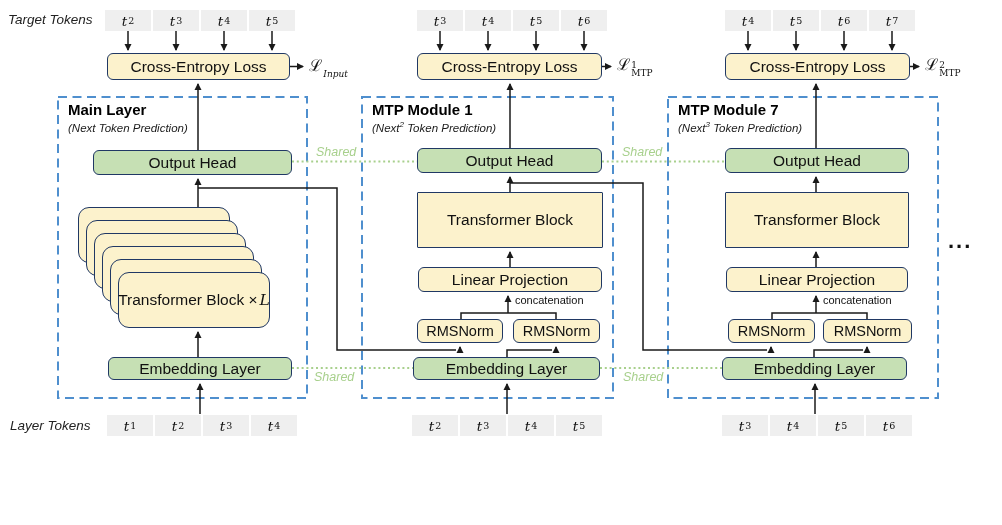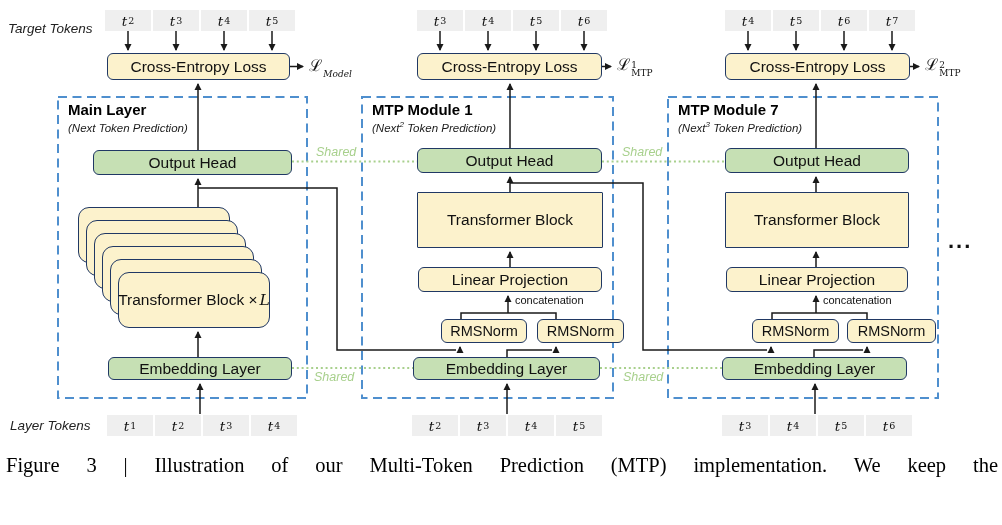--- a/index.html
+++ b/index.html
@@ -6,21 +6,21 @@
   .page{position:relative;width:1002px;height:525px;background:#fff;overflow:hidden;
         font-family:"Liberation Sans",sans-serif;}
   svg.wires{position:absolute;left:0;top:0;z-index:1;}
   .box{position:absolute;z-index:2;box-sizing:border-box;border:1.5px solid #203864;
        display:flex;align-items:center;justify-content:center;font-size:15.5px;color:#111;
        white-space:nowrap;}
   .yellow{background:#FCF2CC;border-radius:6px;}
   .green{background:#C6E0B4;border-radius:6px;}
   .rad12{border-radius:1px;}
   .stackbox{width:152px;height:56px;border-radius:11px;}
-  .small{font-size:14.5px;margin-left:24px;}
+  .small{font-size:14.5px;}
   .var{font-family:"DejaVu Serif",serif;font-style:italic;margin-left:2px;}
   .token{position:absolute;z-index:2;width:46px;height:21px;background:#EFEFEF;
          display:flex;align-items:center;justify-content:center;
          font-family:"DejaVu Serif",serif;font-size:13.5px;color:#111;}
   .token i{font-style:italic;}
   .token sub{font-size:9.5px;margin-left:1px;}
   .mtitle{position:absolute;z-index:2;font-weight:bold;font-size:15px;color:#000;white-space:nowrap;}
   .msub{position:absolute;z-index:2;font-style:italic;font-size:11.5px;color:#1a1a1a;white-space:nowrap;}
   .msub sup{font-size:8px;}
   .loss{position:absolute;z-index:2;font-family:"DejaVu Serif",serif;color:#111;
@@ -112,21 +112,21 @@
 
       <path d="M772,319 V313 H867 V319"></path>
       <line x1="816" y1="313" x2="816" y2="296" marker-end="url(#ah)"></line>
 
       <path d="M814,357 V350 H863"></path>
       <line x1="867" y1="350.8" x2="867" y2="347" marker-end="url(#ah)"></line>
       <line x1="815" y1="414" x2="815" y2="384" marker-end="url(#ah)"></line>
     </g>
   </svg>
 
-  <div class="sideLabel" style="left:8px;top:21px">Target Tokens</div>
+  <div class="sideLabel" style="left:8px;top:12px">Target Tokens</div>
   <div class="sideLabel" style="left:10px;top:418px">Layer Tokens</div>
 
   <div class="token" style="left:105px;top:10px">
       <i>t</i>
       <sub>2</sub>
     </div>
   <div class="token" style="left:153px;top:10px">
       <i>t</i>
       <sub>3</sub>
     </div>
@@ -174,21 +174,21 @@
     </div>
 
   <div class="box yellow" style="left:107px;top:53px;width:183px;height:27px">Cross-Entropy Loss</div>
   <div class="box yellow" style="left:417px;top:53px;width:185px;height:27px">Cross-Entropy Loss</div>
   <div class="box yellow" style="left:725px;top:53px;width:185px;height:27px">Cross-Entropy Loss</div>
 
   <div class="loss" style="left:309px;top:57px">
     <span class="lsym">ℒ</span>
       <span class="lstack">
         <span class="lsup"></span>
-        <span class="lsub ital">Model</span>
+        <span class="lsub ital">Input</span>
       </span>
   </div>
   <div class="loss" style="left:617px;top:56px">
     <span class="lsym">ℒ</span>
       <span class="lstack">
         <span class="lsup">1</span>
         <span class="lsub">MTP</span>
       </span>
   </div>
   <div class="loss" style="left:925px;top:56px">
@@ -290,16 +290,15 @@
   <div class="token" style="left:818px;top:415px">
       <i>t</i>
       <sub>5</sub>
     </div>
   <div class="token" style="left:866px;top:415px">
       <i>t</i>
       <sub>6</sub>
     </div>
 
   <div class="caption">
-    <div class="cap1">Figure 3 | Illustration of our Multi-Token Prediction (MTP) implementation.  We keep the</div>
   </div>
 
 </div>
 
 </body></html>

